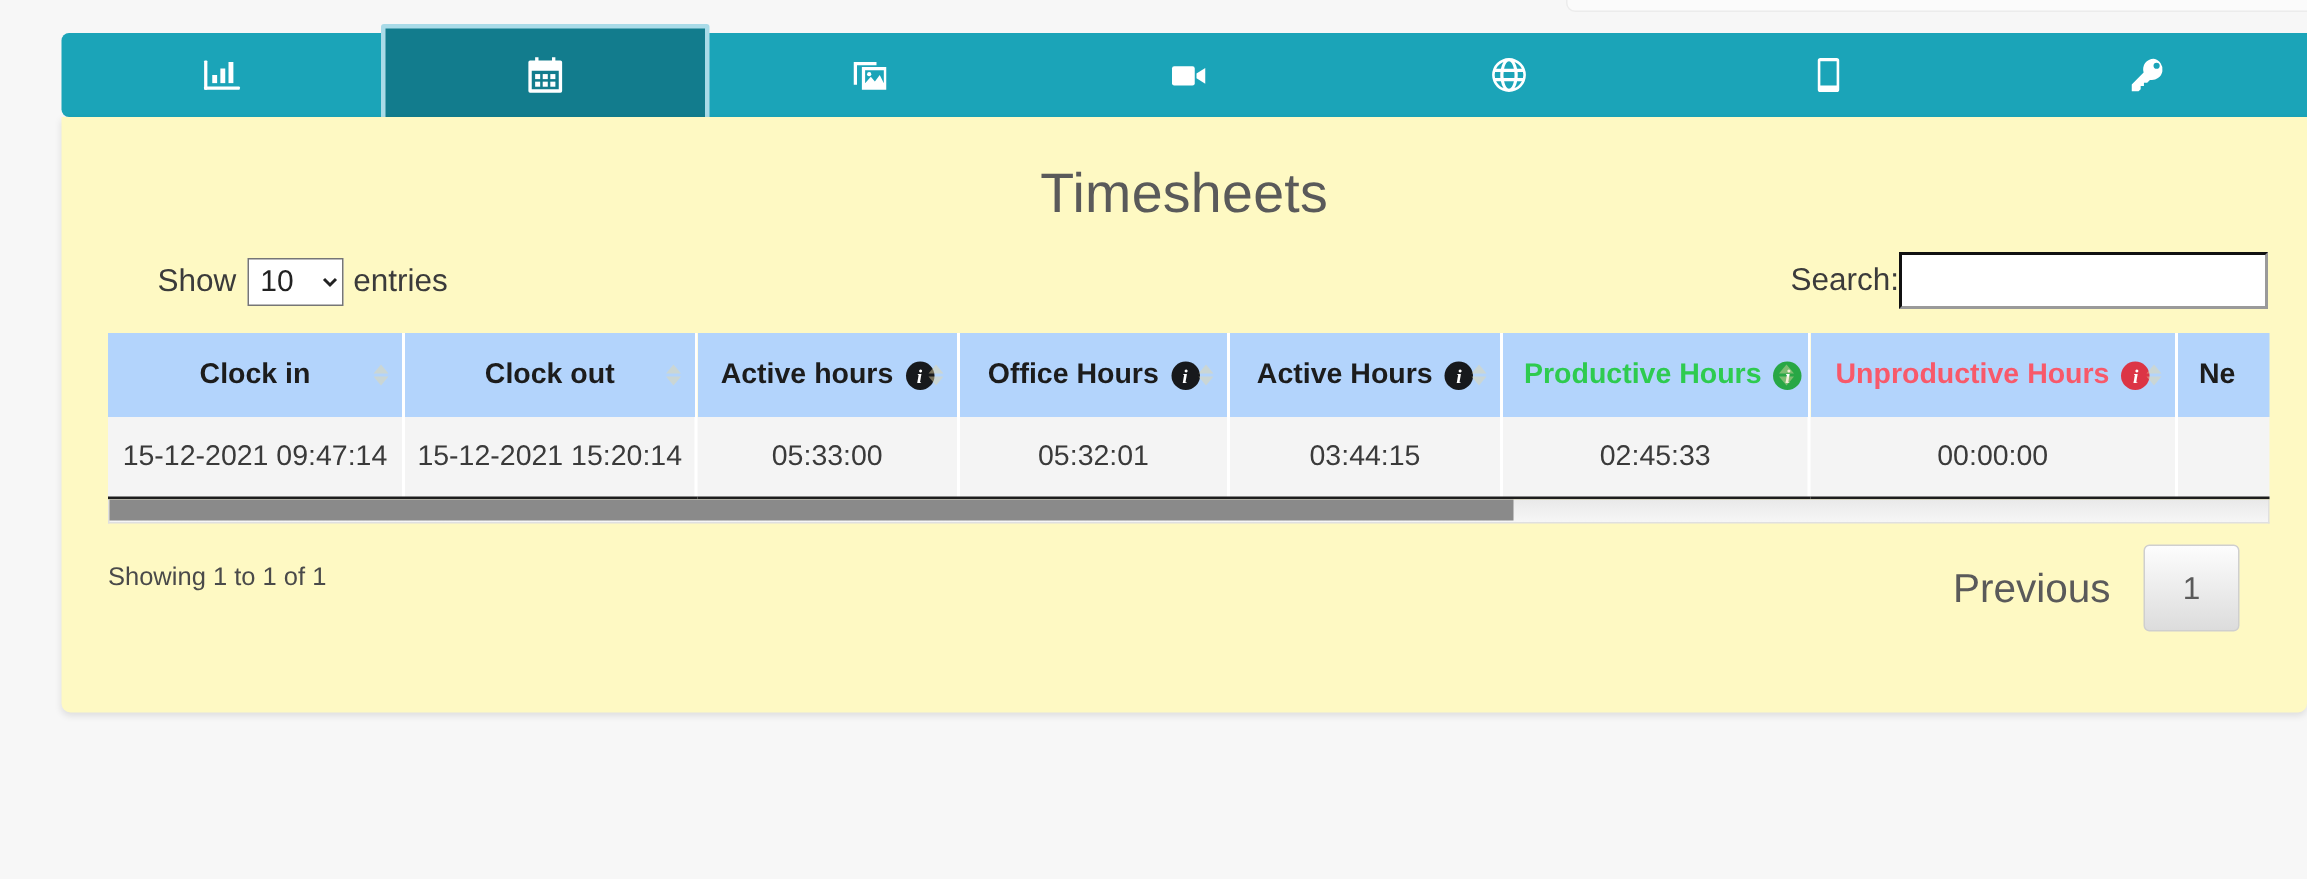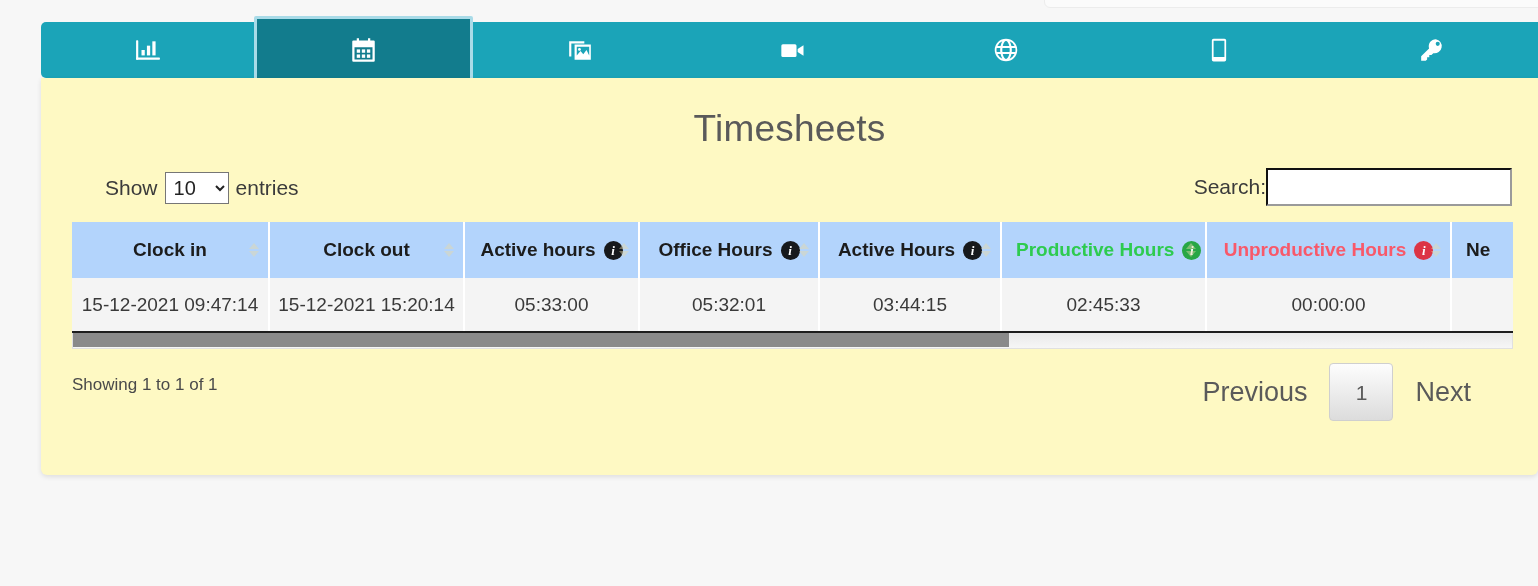--- a/index.html
+++ b/index.html
@@ -509,18 +509,17 @@
 
     <div class="hscroll">
       <div class="thumb"></div>
     </div>
 
     <div class="table-footer">
       <div class="dt-info">Showing 1 to 1 of 1</div>
       <div class="paginate">
         <span class="page-link">Previous</span>
         <span class="page-num">1</span>
-        <span class="page-link">Next</span>
       </div>
     </div>
 
   </div>
 </div>
 
 </body></html>

